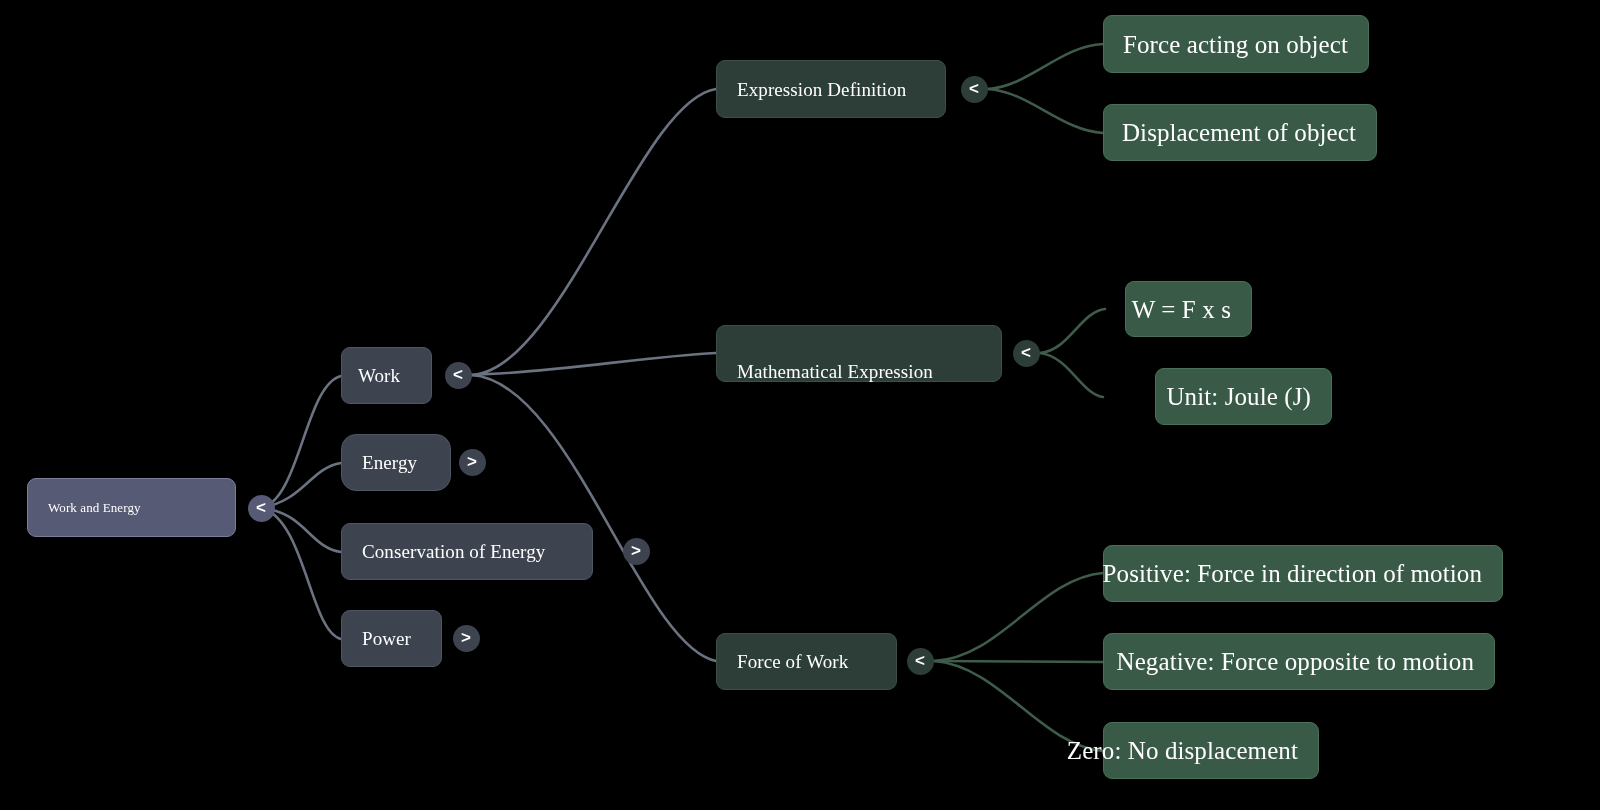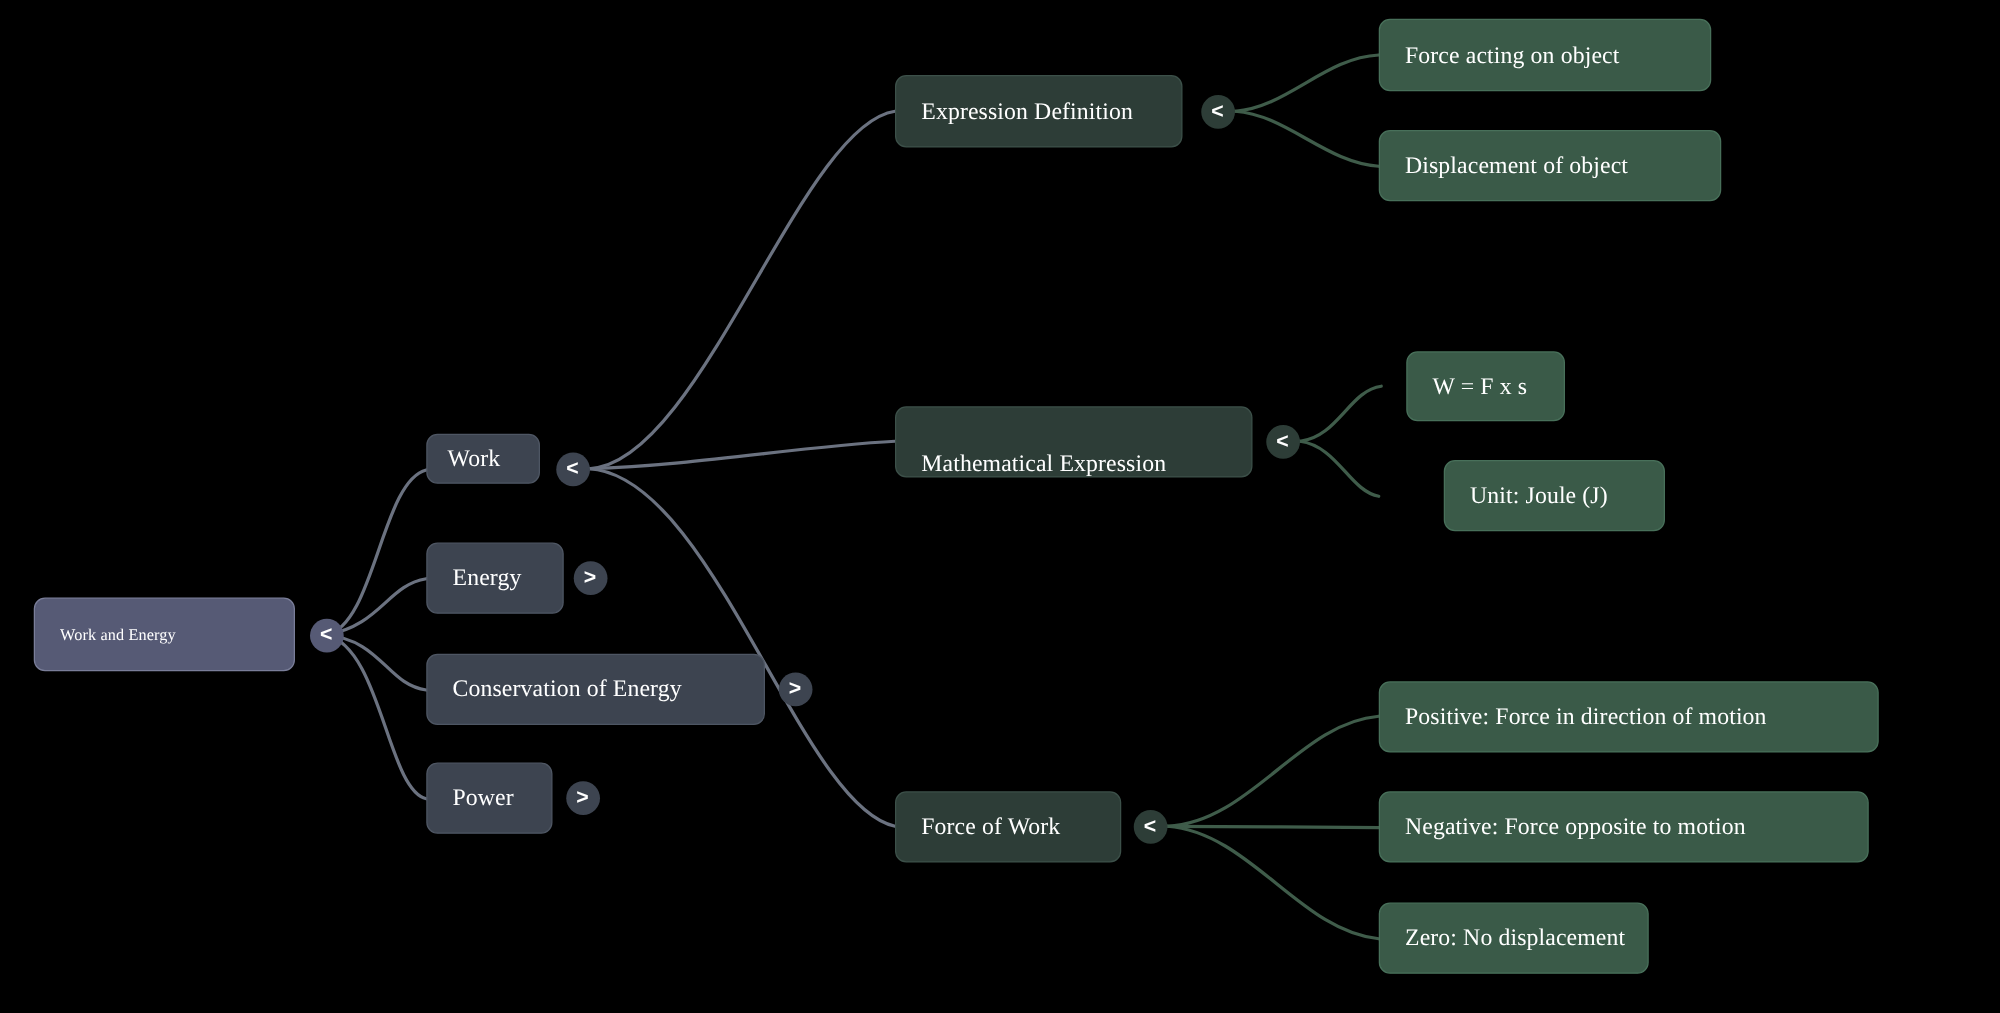--- a/index.html
+++ b/index.html
@@ -52,21 +52,22 @@
     font-size: 19px;
   }
   .node.lvl3 {
     background: #2d3d37;
     border: 1px solid #3c5049;
     font-size: 19px;
   }
   .node.lvl4 {
     background: #3a5a48;
     border: 1px solid #48705a;
-    font-size: 19px;
+    font-size: 25px;
+    justify-content: flex-end;
   }
   .toggle {
     position: absolute;
     width: 27px;
     height: 27px;
     border-radius: 50%;
     display: flex;
     align-items: center;
     justify-content: center;
     color: #ffffff;
@@ -102,33 +103,33 @@
       <path d="M 934,661 C 1000,661 1040,662 1103,662" fill="none" stroke="#3f5c4a" stroke-width="2.6" stroke-linecap="round"></path>
       <path d="M 934,661 C 1000,666 1040,745 1103,751" fill="none" stroke="#3f5c4a" stroke-width="2.6" stroke-linecap="round"></path>
     </svg>
   <div id="node-layer">
       <div class="node root" style="left: 27px; top: 478px; width: 209px; height: 59px;">
         <span class="node-label">Work and Energy</span>
       </div>
       <div class="toggle t-root" style="left: 247.5px; top: 494.5px;">
         <span>&lt;</span>
       </div>
-      <div class="node lvl2" style="left: 341px; top: 347px; width: 91px; height: 40px; padding-left: 16px;">
+      <div class="node lvl2" style="left: 341px; top: 347px; width: 91px; height: 57px; padding-left: 16px;">
         <span class="node-label">Work</span>
       </div>
       <div class="toggle t-lvl2" style="left: 444.5px; top: 361.5px;">
         <span>&lt;</span>
       </div>
-      <div class="node lvl2" style="left: 341px; top: 434px; width: 110px; height: 57px;">
+      <div class="node lvl2" style="left: 341px; top: 434px; width: 110px; height: 57px; border-radius: 15px;">
         <span class="node-label">Energy</span>
       </div>
       <div class="toggle t-lvl2" style="left: 458.5px; top: 448.5px;">
         <span>&gt;</span>
       </div>
-      <div class="node lvl2" style="left: 341px; top: 523px; width: 271px; height: 57px;">
+      <div class="node lvl2" style="left: 341px; top: 523px; width: 252px; height: 57px;">
         <span class="node-label">Conservation of Energy</span>
       </div>
       <div class="toggle t-lvl2" style="left: 622.5px; top: 537.5px;">
         <span>&gt;</span>
       </div>
       <div class="node lvl2" style="left: 341px; top: 610px; width: 101px; height: 57px;">
         <span class="node-label">Power</span>
       </div>
       <div class="toggle t-lvl2" style="left: 452.5px; top: 624.5px;">
         <span>&gt;</span>

